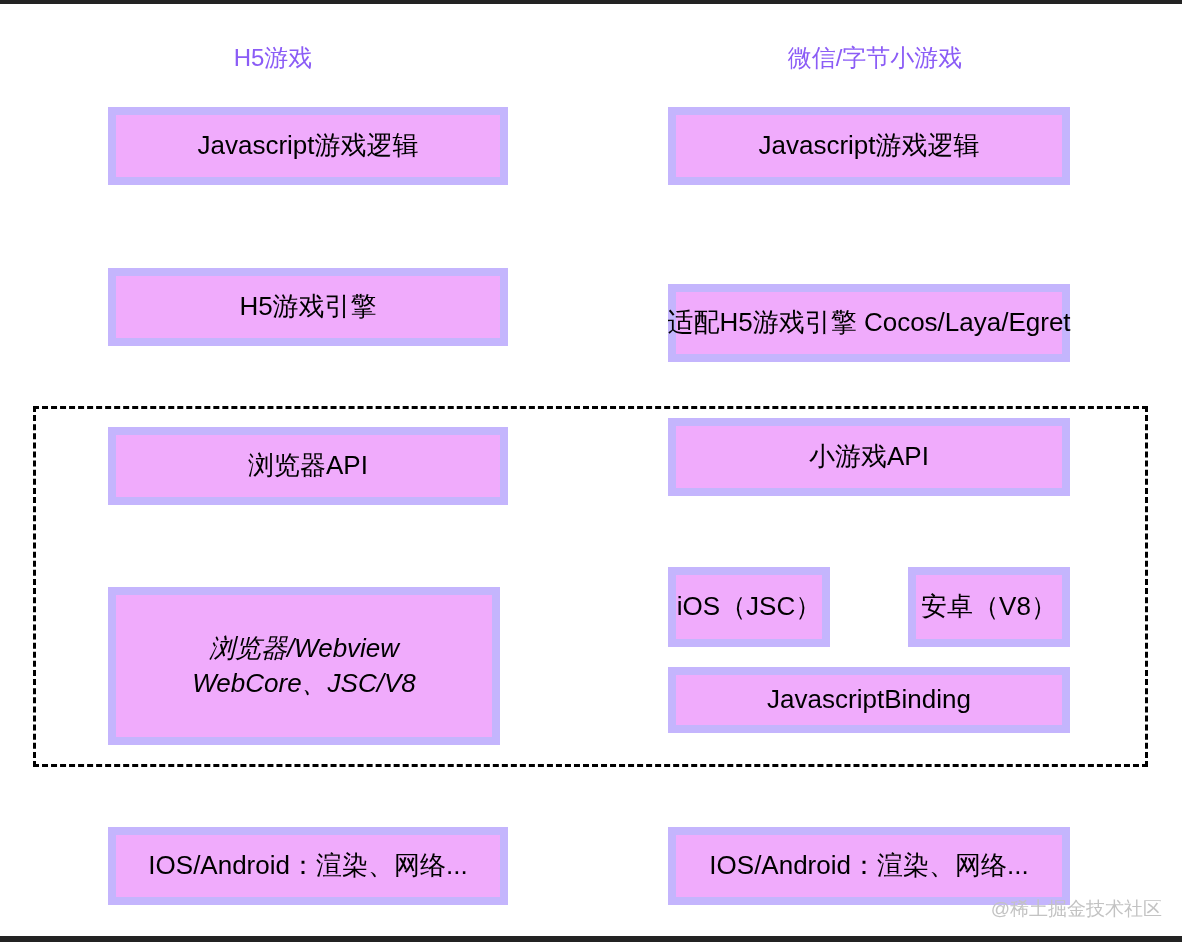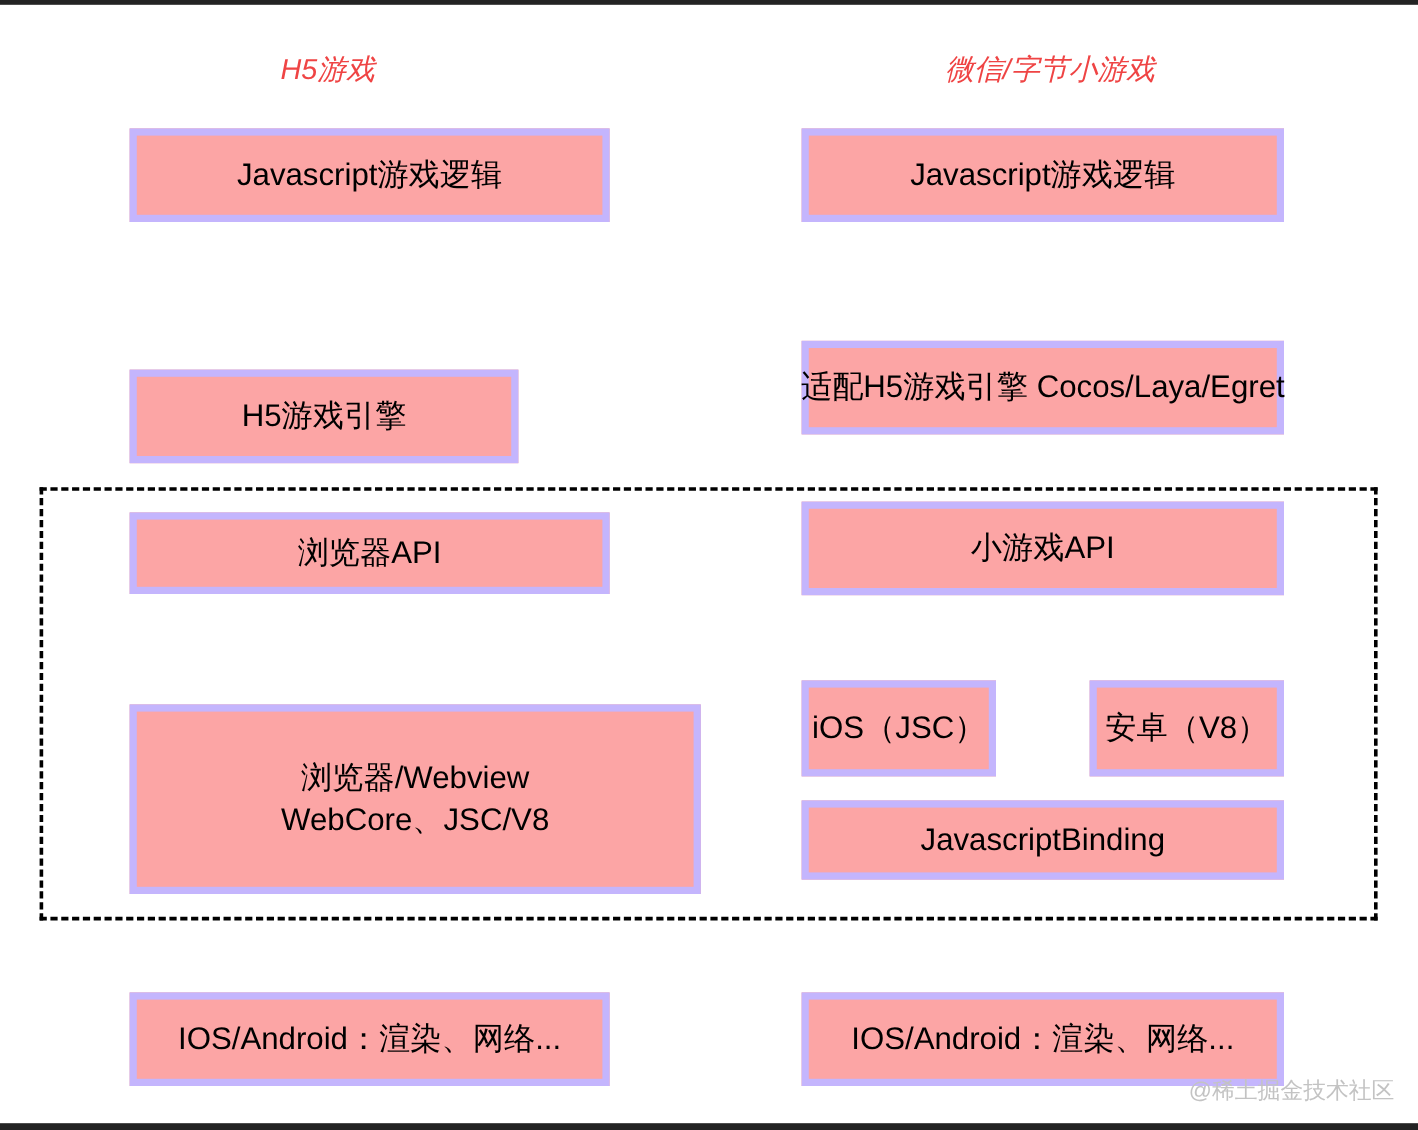--- a/index.html
+++ b/index.html
@@ -17,28 +17,27 @@
     position: absolute;
     left: 0;
     width: 1182px;
     background: #232323;
   }
   .col-title {
     position: absolute;
     transform: translateX(-50%);
     font-size: 24px;
     white-space: nowrap;
-    color: #ef4444;
-    font-style: italic;
+    color: #8b5cf6;
   }
   .box {
     position: absolute;
     box-sizing: border-box;
-    border: 6px solid #c4b5fd;
-    background: #fca5a5;
+    border: 8px solid #c4b5fd;
+    background: #f0abfc;
     display: flex;
     flex-direction: column;
     align-items: center;
     justify-content: center;
     text-align: center;
     font-size: 26px;
     line-height: 1.35;
     white-space: nowrap;
   }
   .dashed-region {
@@ -64,29 +63,29 @@
 
   <div class="col-title" style="left:273px; top:42px;">H5游戏</div>
   <div class="col-title" style="left:841px; top:42px;margin-left:34px;">微信/字节小游戏</div>
 
   <div class="dashed-region" style="left:33px; top:406px; width:1115px; height:361px;"></div>
 
   <div class="box" style="left:108px; top:107px; width:400px; height:78px;">
     <span>Javascript游戏逻辑</span>
   </div>
 
-  <div class="box" style="left:108px; top:268px; width:324px; height:78px;margin-top:40px;">
+  <div class="box" style="left:108px; top:268px; width:400px; height:78px;">
     <span>H5游戏引擎</span>
   </div>
 
-  <div class="box" style="left:108px; top:427px; width:400px; height:68px;">
+  <div class="box" style="left:108px; top:427px; width:400px; height:78px;">
     <span>浏览器API</span>
   </div>
 
-  <div class="box" style="left:108px; top:587px; width:476px; height:158px;">
+  <div class="box" style="left:108px; top:587px; width:392px; height:158px;font-style:italic;">
     <span>浏览器/Webview</span>
     <span>WebCore、JSC/V8</span>
   </div>
 
   <div class="box" style="left:108px; top:827px; width:400px; height:78px;">
     <span>IOS/Android：渲染、网络...</span>
   </div>
 
   <div class="box" style="left:668px; top:107px; width:402px; height:78px;">
     <span>Javascript游戏逻辑</span>

